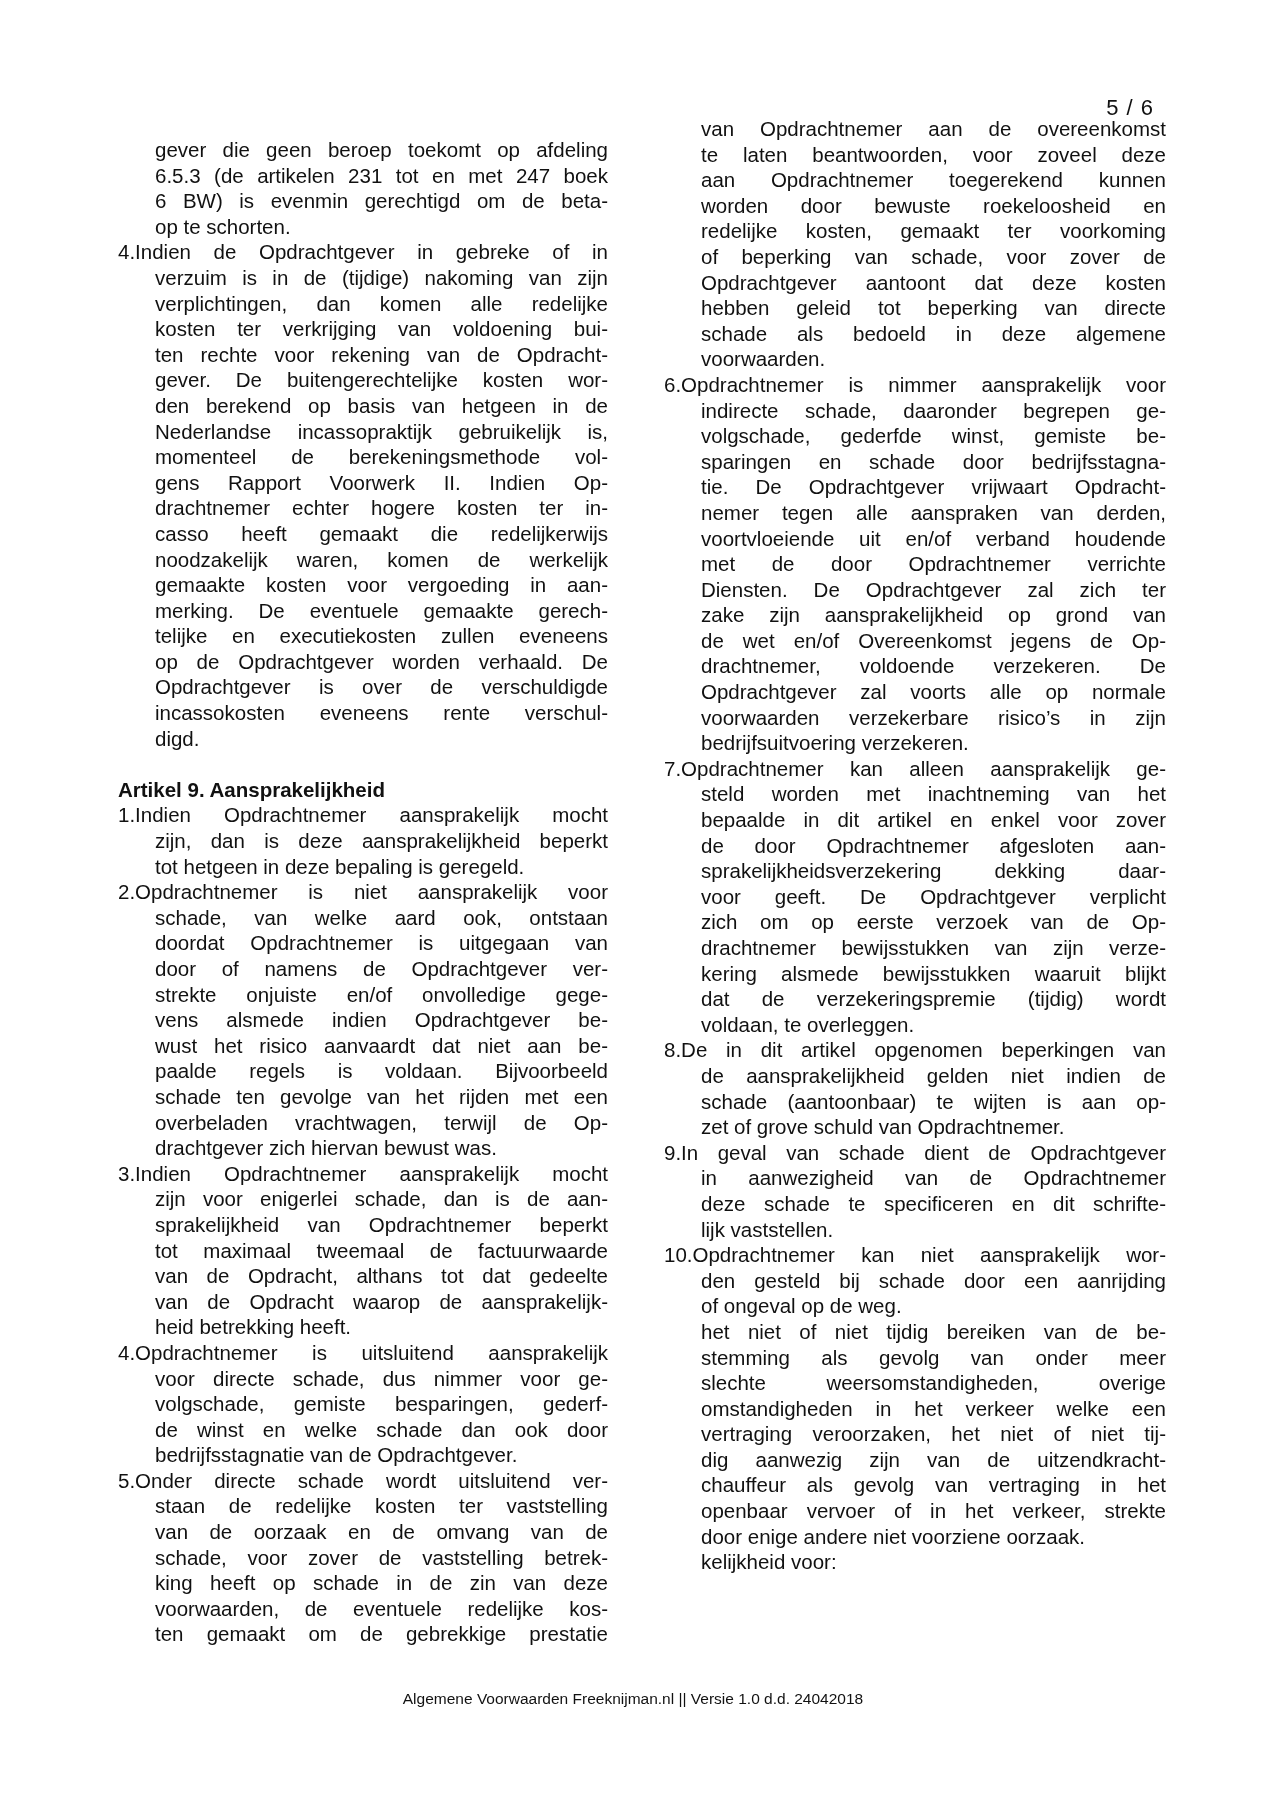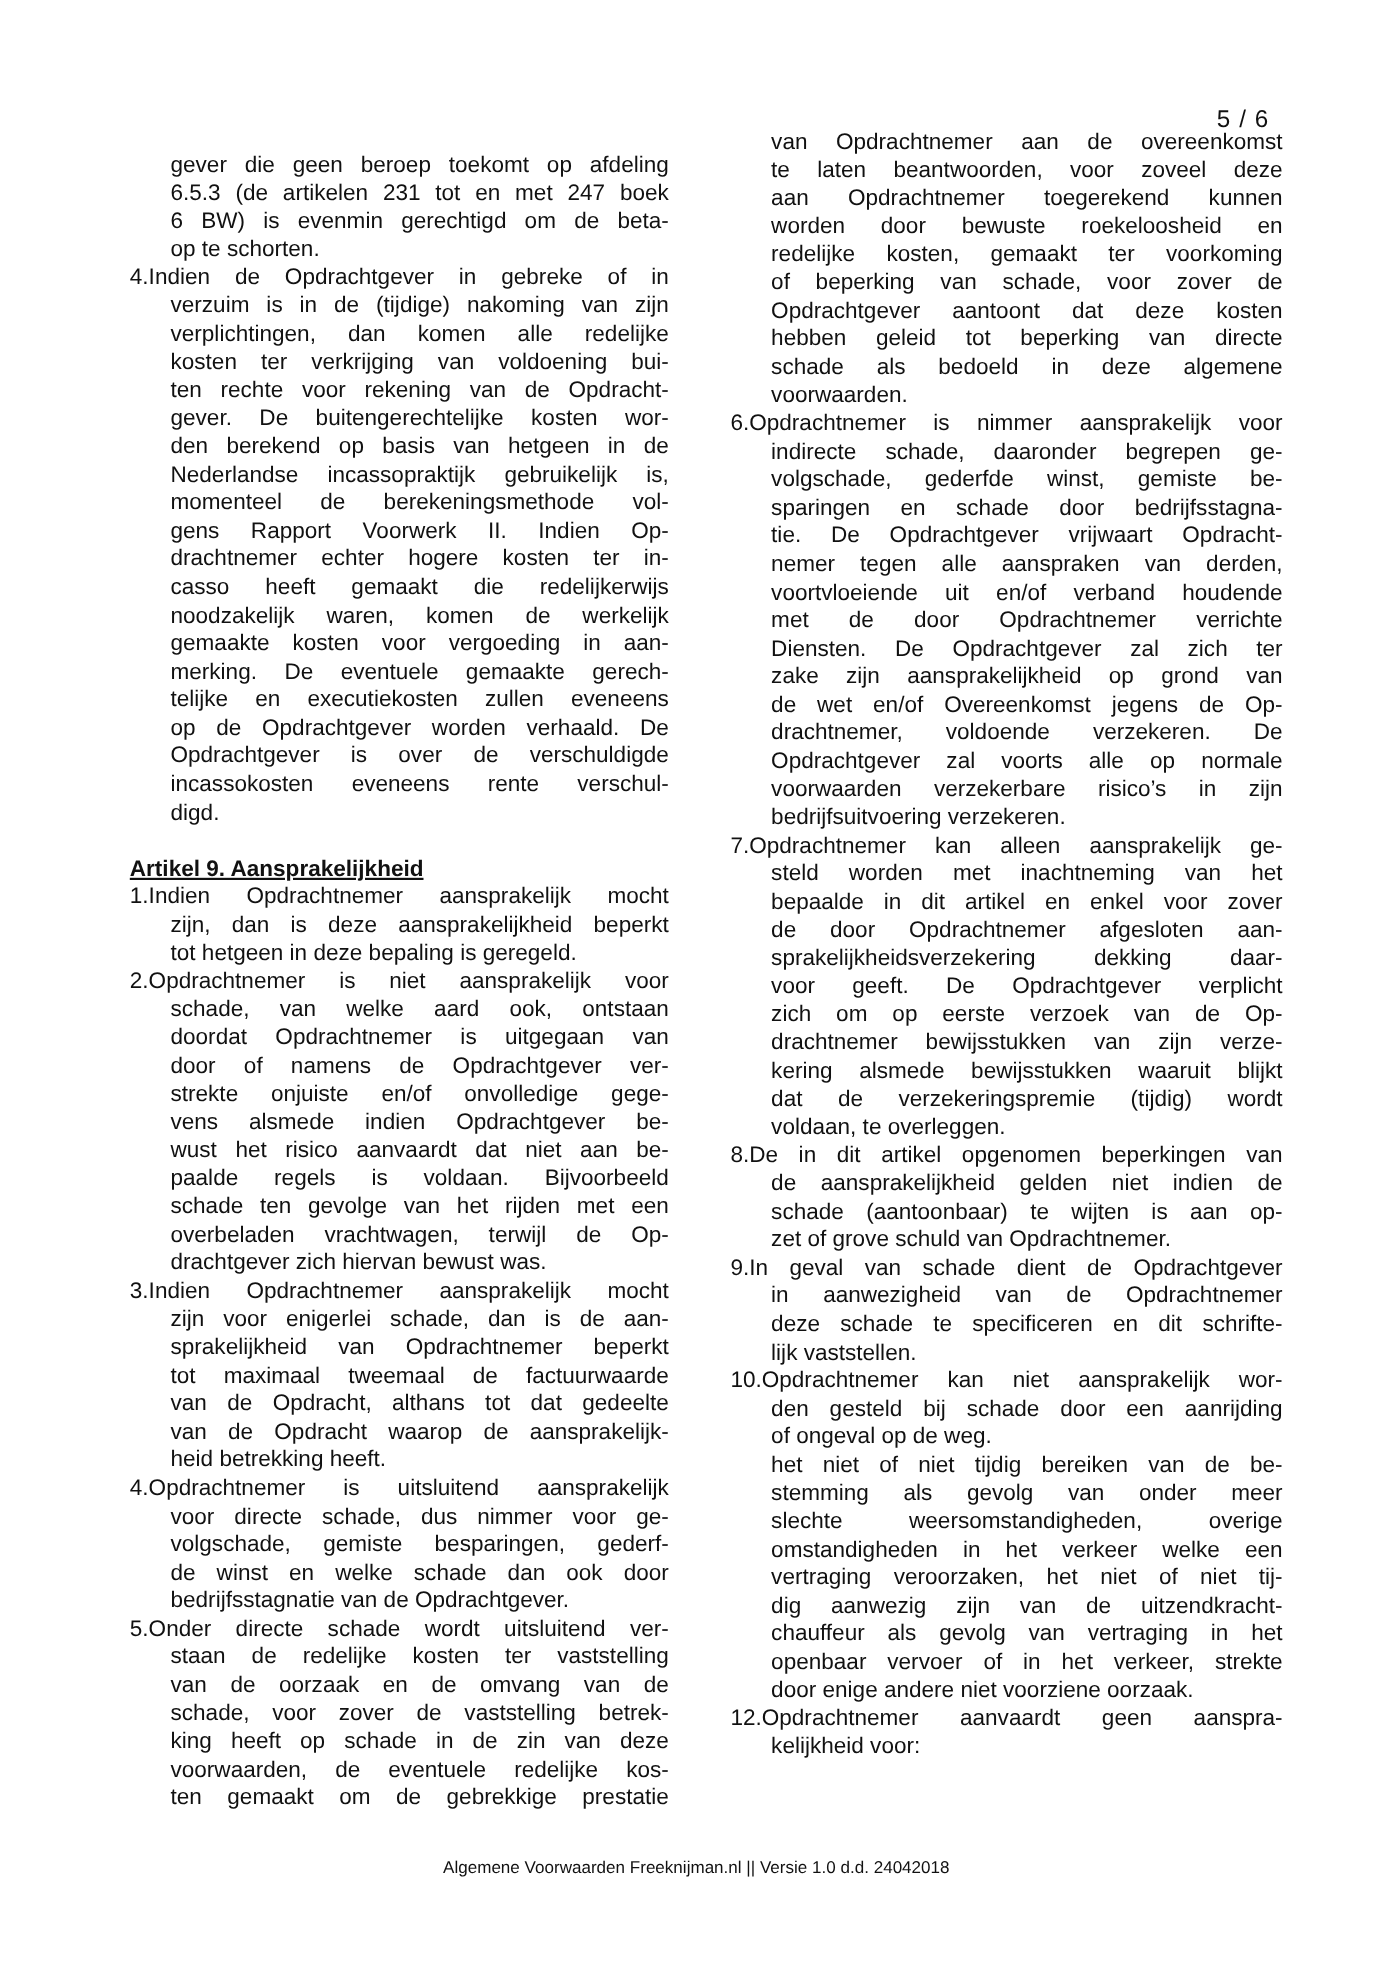--- a/index.html
+++ b/index.html
@@ -17,21 +17,21 @@
   .item { position: relative; }
   .line {
     display: block; height: 25.6px; padding-left: 37px;
     text-align: justify; text-align-last: justify; white-space: nowrap; overflow: visible;
   }
   .line.last { text-align-last: left; }
   .line .j { display: inline-block; width: 100%; text-align: justify; text-align-last: justify; white-space: normal; }
   .line.last .j { text-align-last: left; }
   .line.first { padding-left: 0; }
   .num { display: inline-block; }
-  .heading { font-weight: bold; height: 25.6px; margin-top: 25.6px; text-decoration: underline; }
+  .heading { font-weight: bold; height: 25.6px; margin-top: 25.6px; }
   .footer {
     position: absolute; top: 1690px; left: 0; width: 1266px; text-align: center;
     font-size: 15.5px; color: #111;
   }
 </style>
 </head>
 <body>
 
 <div class="page-number">5 / 6</div>
 
@@ -178,19 +178,18 @@
         <span class="line"><span class="j">stemming als gevolg van onder meer</span></span>
         <span class="line"><span class="j">slechte weersomstandigheden, overige</span></span>
         <span class="line"><span class="j">omstandigheden in het verkeer welke een</span></span>
         <span class="line"><span class="j">vertraging veroorzaken, het niet of niet tij-</span></span>
         <span class="line"><span class="j">dig aanwezig zijn van de uitzendkracht-</span></span>
         <span class="line"><span class="j">chauffeur als gevolg van vertraging in het</span></span>
         <span class="line"><span class="j">openbaar vervoer of in het verkeer, strekte</span></span>
         <span class="line last"><span class="j">door enige andere niet voorziene oorzaak.</span></span>
       </div>
       <div class="item">
-        <span class="line first"><span class="j"><span class="num">12.</span>Opdrachtnemer aanvaardt geen aanspra-</span></span>
         <span class="line last"><span class="j">kelijkheid voor:</span></span>
       </div>
     </div>
 </div>
 
 <div class="footer">Algemene Voorwaarden Freeknijman.nl || Versie 1.0 d.d. 24042018</div>
 
 </body></html>

